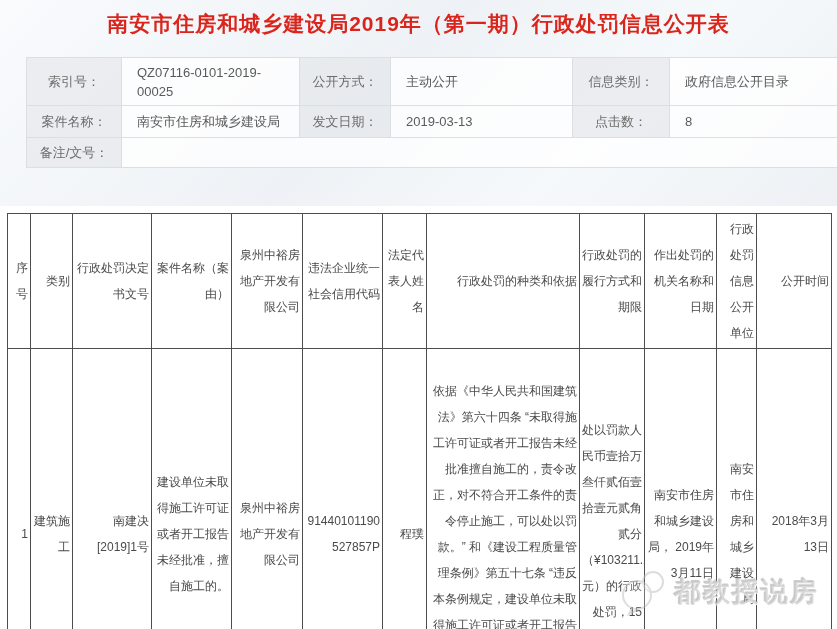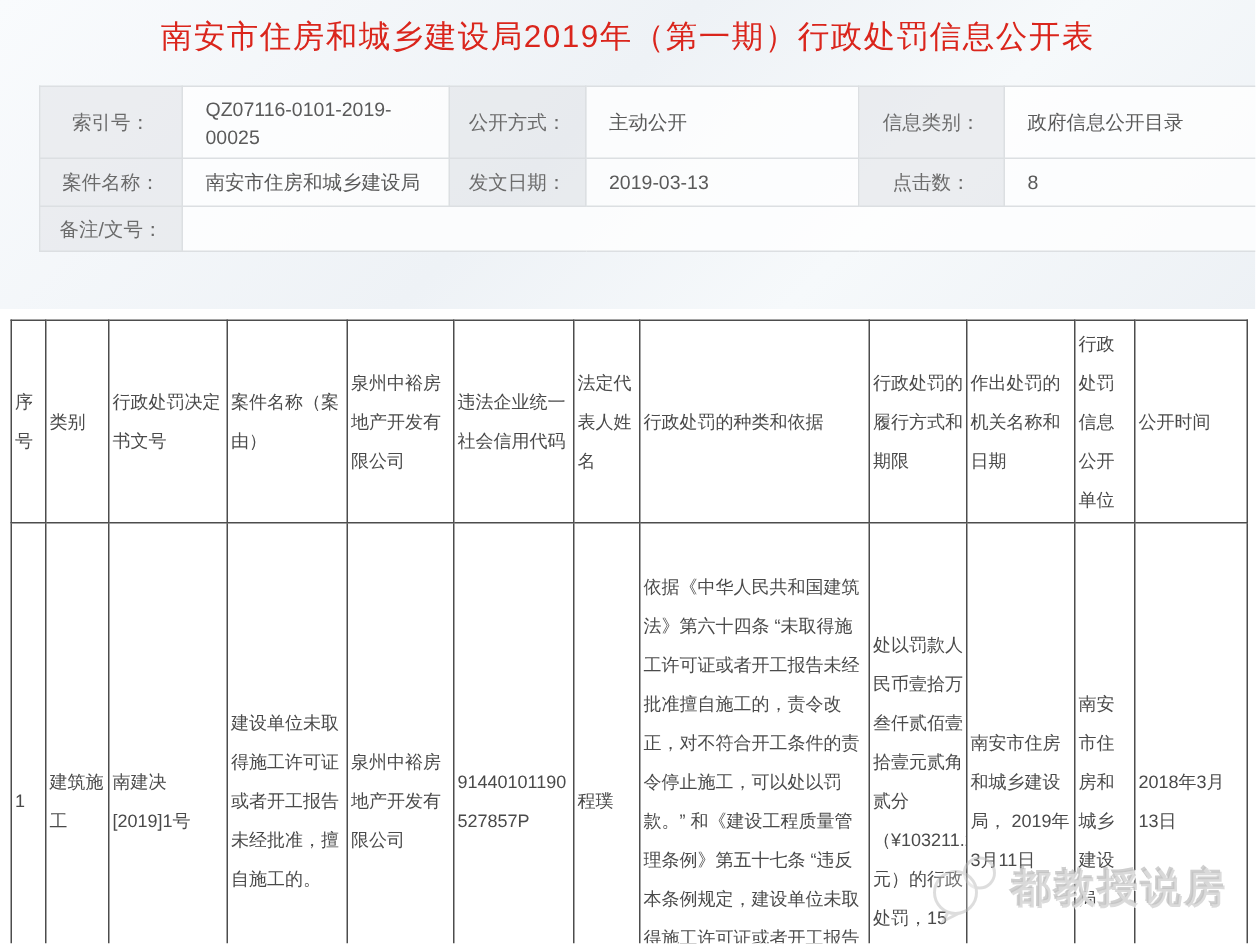--- a/index.html
+++ b/index.html
@@ -20,21 +20,21 @@
     left: 0; top: 0;
     width: 837px; height: 206px;
     background: linear-gradient(135deg, #f9fbfd 0%, #eef2f6 45%, #f6f9fb 70%, #edf1f5 100%);
   }
   .page-title {
     position: absolute;
     left: 0; top: 10px;
     width: 837px;
     text-align: center;
     font-size: 21px;
-    font-weight: normal;
+    font-weight: bold;
     color: #da251c;
     letter-spacing: 1px;
   }
   
   table.meta {
     position: absolute;
     left: 7px; top: 57px;
     width: 824px;
     border-collapse: collapse;
     table-layout: fixed;
@@ -68,21 +68,21 @@
     left: 7px; top: 213px;
     width: 824px;
     border-collapse: collapse;
     table-layout: fixed;
     font-size: 12px;
     color: #4a4a4a;
     background: #ffffff;
   }
   table.main th, table.main td {
     border: 1px solid #4d4d4d;
-    text-align: left;
+    text-align: right;
     vertical-align: middle;
     padding: 2px;
     line-height: 26px;
     overflow: hidden;
   }
   table.main th {
     font-weight: normal;
     height: 107px;
   }
   tr.data-row { height: 370px; }

